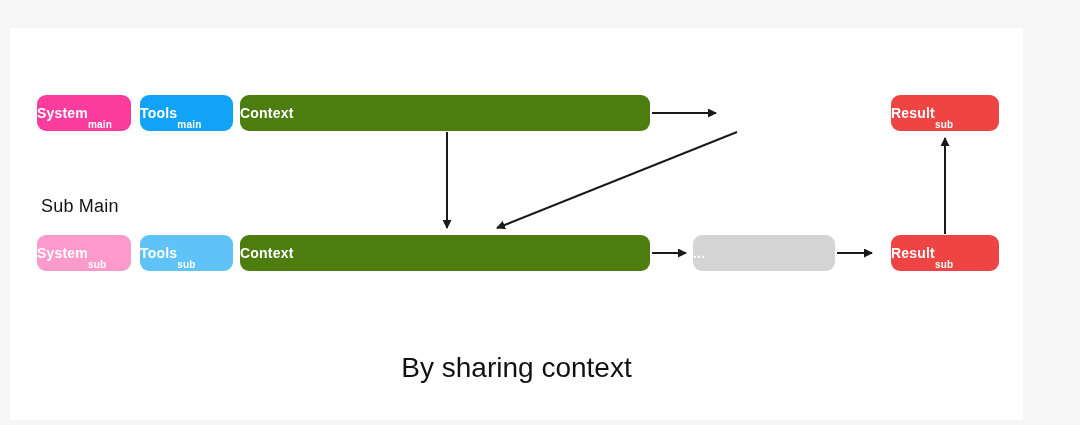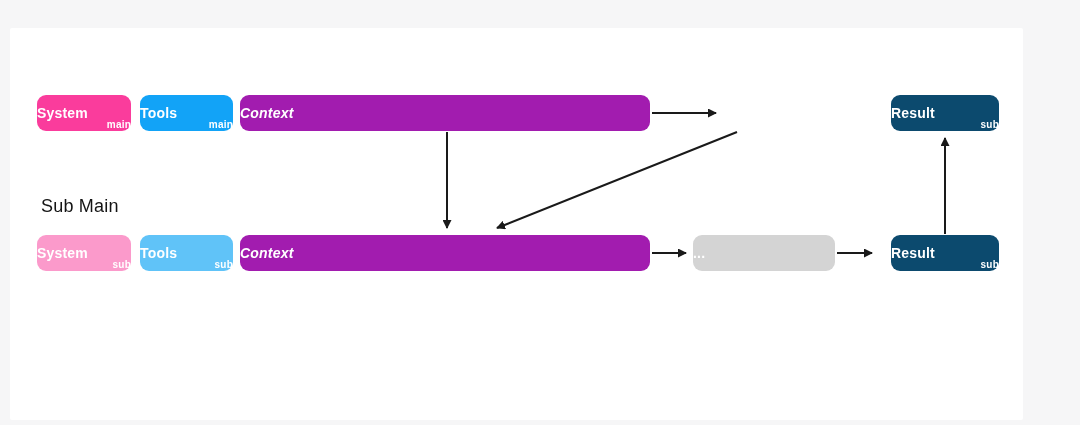--- a/index.html
+++ b/index.html
@@ -14,29 +14,29 @@
   .panel {
     position:absolute; left:10px; top:28px; width:1013px; height:392px;
     background:#ffffff; border-radius:2px;
   }
   .arrows { position:absolute; left:0; top:0; width:1080px; height:425px; pointer-events:none; }
   .agent-label {
     position:absolute; font-size:18px; color:#141414; letter-spacing:0.2px;
   }
   .box {
     position:absolute; height:36px; border-radius:9px;
-    display:flex; align-items:center; justify-content:space-between;
+    display:flex; align-items:center; justify-content:flex-start;
     color:#ffffff; font-size:14px; font-weight:bold; letter-spacing:0.2px;
   }
   .box sub { font-size:10px; font-weight:bold; line-height:1; position:relative; top:12px; }
   .c-system-main { background:#fa3c9c; }
   .c-tools-main  { background:#12a3f7; }
-  .c-context     { background:#a21caf;font-style:italic; }
+  .c-context     { background:#4d7c0f; }
   .c-fork        { background:#fb6a51; }
-  .c-result      { background:#0c4a6e; }
+  .c-result      { background:#ef4444; }
   .c-system-sub  { background:#fb9acb; }
   .c-tools-sub   { background:#60c3f8; }
   .c-ellipsis    { background:#d4d4d4; }
   .caption {
     position:absolute; left:10px; top:352px; width:1013px;
     text-align:center; font-size:28px; color:#111111;
   }
 </style>
 </head>
 <body>
@@ -104,14 +104,15 @@
 
   <div class="box c-ellipsis" style="left:693px; top:235px; width:142px">
     <span>...</span>
   </div>
 
   <div class="box c-result" style="left:891px; top:235px; width:108px">
     <span>Result</span>
       <sub>sub</sub>
   </div>
 
+  <div class="caption">By sharing context</div>
 
 </div>
 
 </body></html>

